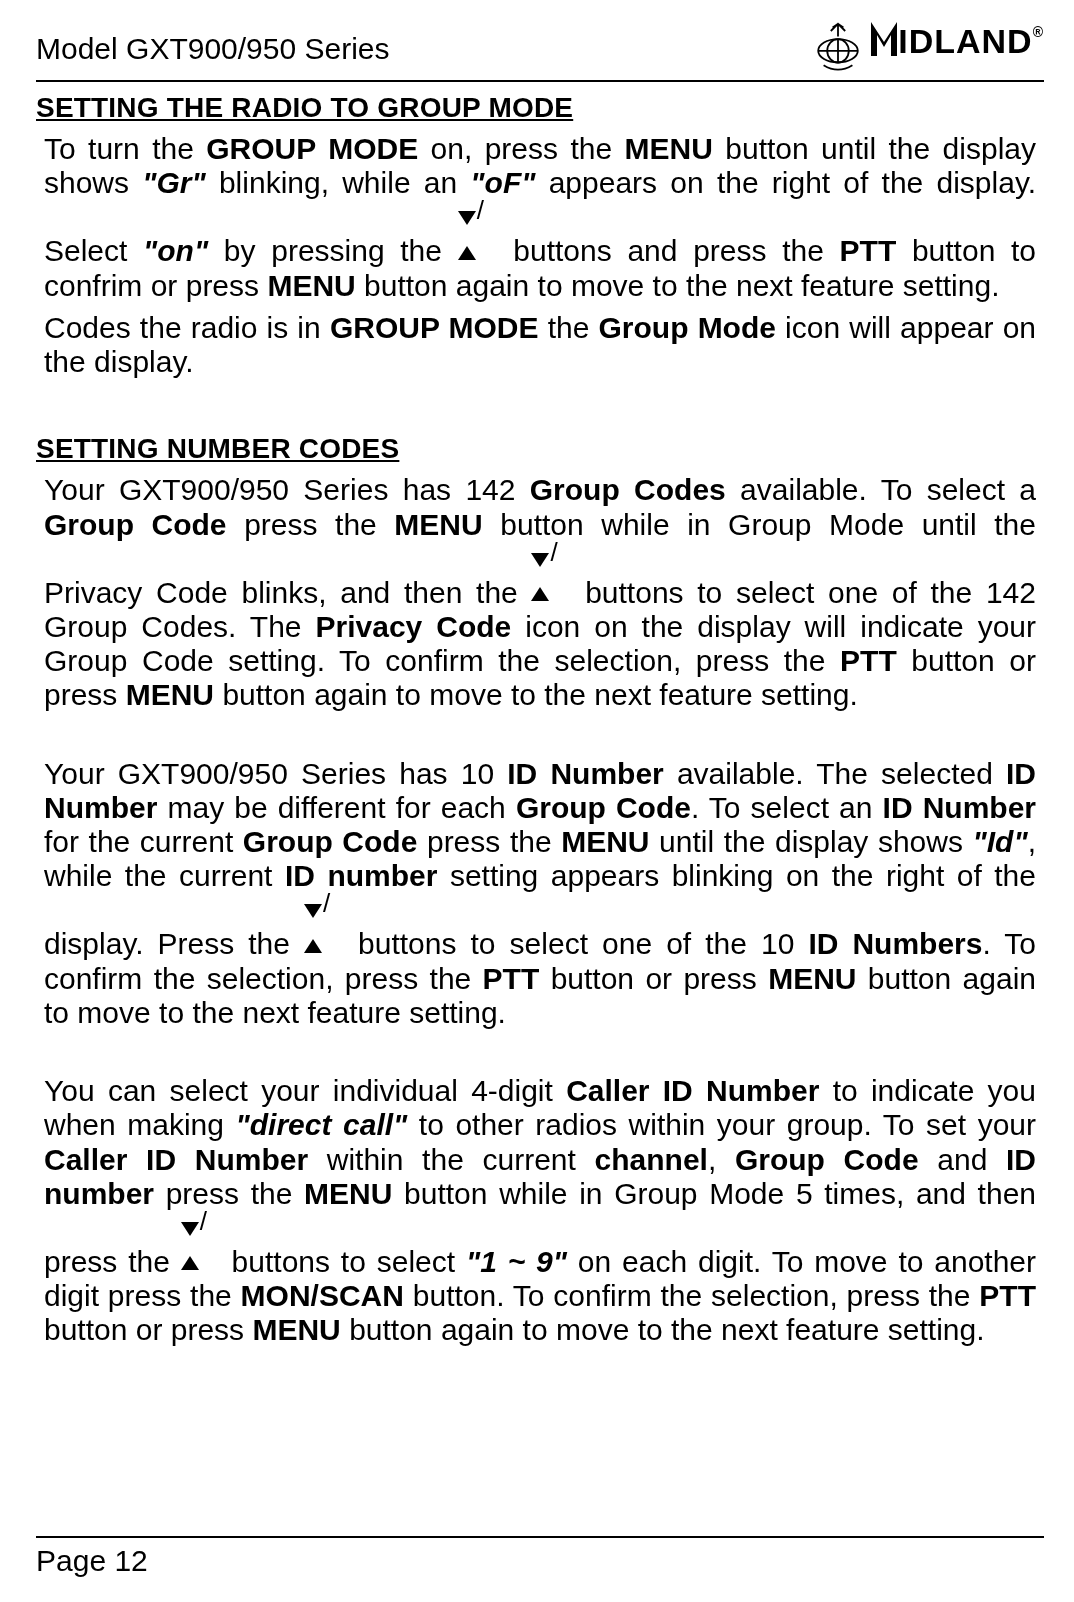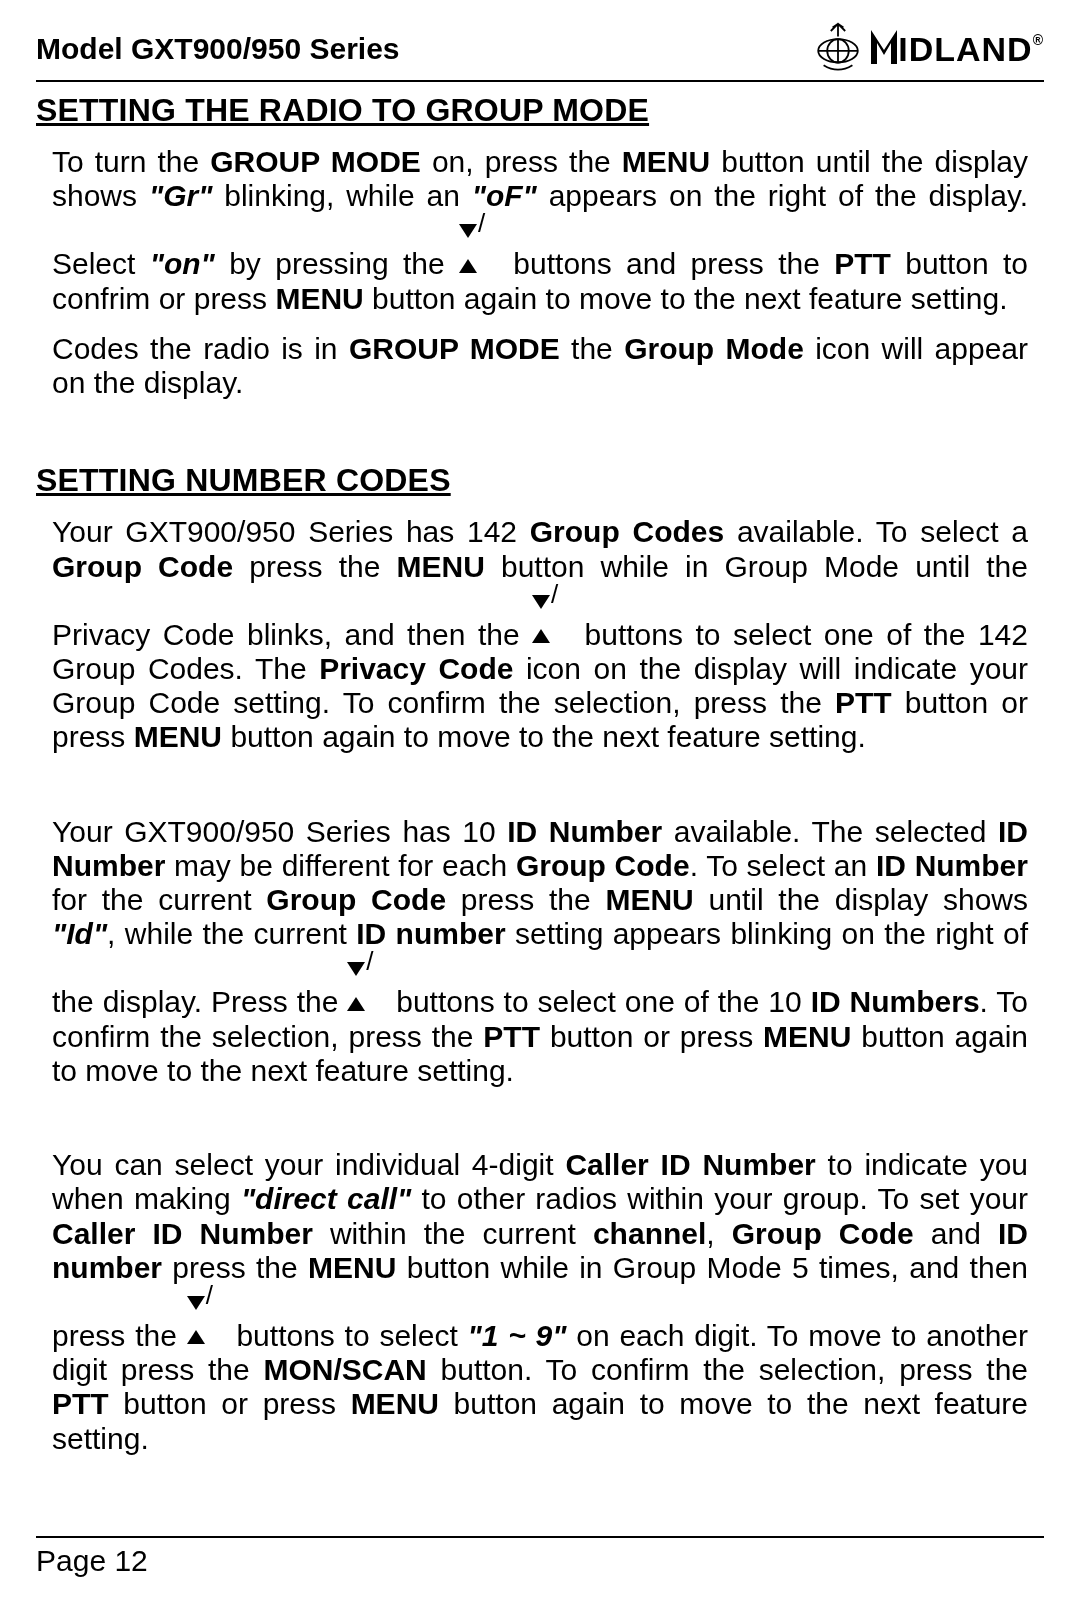--- a/index.html
+++ b/index.html
@@ -16,57 +16,56 @@
     padding: 22px 30px 0 36px;
   }
   .header-row {
     display: flex;
     align-items: center;
     justify-content: space-between;
     margin-bottom: 2px;
   }
   .model {
     font-size: 30px;
-    font-weight: 700;
+    font-weight: 400;
   }
   .logo {
     display: flex;
-    align-items: center;
     gap: 6px;
   }
   .logo-mark {
     width: 54px;
     height: 54px;
   }
   .logo-text {
     font-size: 34px;
     font-weight: 900;
     letter-spacing: 1px;
     display: inline-flex;
     align-items: flex-start;
   }
   .logo-text sup { font-size: 14px; margin-top: 2px; }
   .hr {
     border: none;
     border-top: 2px solid #000;
     margin: 4px 0 10px 0;
   }
   .section-heading {
-    font-size: 32px;
+    font-size: 28px;
     font-weight: 700;
     text-decoration: underline;
     margin: 18px 0 2px 0;
     letter-spacing: 0.2px;
   }
   .section-heading.first { margin-top: 0; }
   .body-text {
     font-size: 30px;
     line-height: 1.14;
     text-align: justify;
-    margin: 16px;
+    margin: 8px;
   }
   .body-text + .body-text { margin-top: 2px; }
   .gap { height: 28px; }
   .arrow-icon {
     display: inline-block;
     vertical-align: baseline;
     width: 40px;
     height: 20px;
     position: relative;
     top: -2px;

